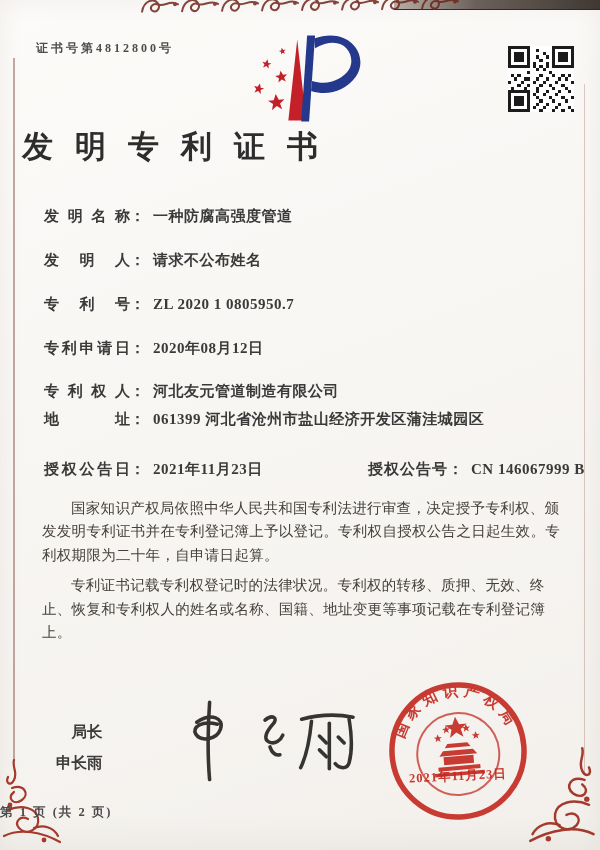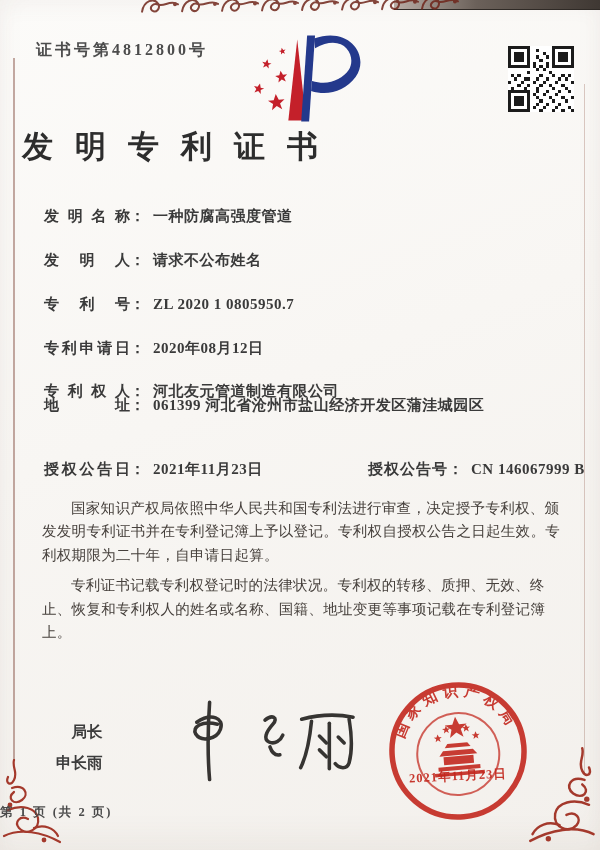--- a/index.html
+++ b/index.html
@@ -12,21 +12,21 @@
   .edge-shadow{position:absolute;left:394px;top:0;width:206px;height:9px;
       background:linear-gradient(90deg,#b9aea6,#6b615a 40%,#3f3833);border-bottom:1px solid #2f2a26;}
   
   .line-left{position:absolute;left:13px;top:58px;width:2px;height:702px;background:#8a564a;opacity:.5;}
   .line-right{position:absolute;left:584px;top:84px;width:1px;height:690px;background:#a4766a;opacity:.38;}
   .ornament-top{position:absolute;left:140px;top:-6px;width:320px;height:22px;opacity:.85;transform:rotate(-.6deg);}
   .flourish{position:absolute;opacity:.9;}
   .flourish.bl{left:0;bottom:0;width:78px;height:92px;}
   .flourish.br{right:0;bottom:0;width:92px;height:104px;transform:scaleX(-1);}
   
-  .cert-no{position:absolute;left:36px;top:40px;font-size:16px;font-weight:600;
+  .cert-no{position:absolute;left:36px;top:40px;font-size:12px;font-weight:600;
            letter-spacing:3px;color:#4c4c4c;}
   .logo{position:absolute;left:230px;top:30px;width:178px;height:100px;}
   .qr{position:absolute;left:508px;top:46px;width:66px;height:66px;}
   .title{position:absolute;left:0;top:126px;width:600px;
          font-size:31px;font-weight:700;letter-spacing:22px;padding-left:22px;
          box-sizing:border-box;color:#2d2d2d;}
   
   .frow{position:absolute;left:44px;height:22px;font-size:15px;font-weight:600;color:#3a3a3a;white-space:nowrap;}
   .flabel{display:inline-block;width:86px;text-align:justify;text-align-last:justify;
           text-justify:inter-ideograph;vertical-align:bottom;}
@@ -157,21 +157,21 @@
   </div>
   <div class="frow" style="top:295px">
     <span class="flabel">专利号</span><span class="fcolon">：</span><span class="fvalue">ZL 2020 1 0805950.7</span>
   </div>
   <div class="frow" style="top:339px">
     <span class="flabel">专利申请日</span><span class="fcolon">：</span><span class="fvalue">2020年08月12日</span>
   </div>
   <div class="frow" style="top:382px">
     <span class="flabel">专利权人</span><span class="fcolon">：</span><span class="fvalue">河北友元管道制造有限公司</span>
   </div>
-  <div class="frow" style="top:396px">
+  <div class="frow" style="top:410px">
     <span class="flabel">地址</span><span class="fcolon">：</span><span class="fvalue">061399 河北省沧州市盐山经济开发区蒲洼城园区</span>
   </div>
   <div class="frow" style="top:460px">
     <span class="flabel">授权公告日</span><span class="fcolon">：</span><span class="fvalue">2021年11月23日</span>
     <span class="grant2">
       <span class="flabel2">授权公告号</span><span class="fcolon">：</span><span class="fvalue">CN 146067999 B</span>
     </span>
   </div>
 
   <div class="bodytext">

